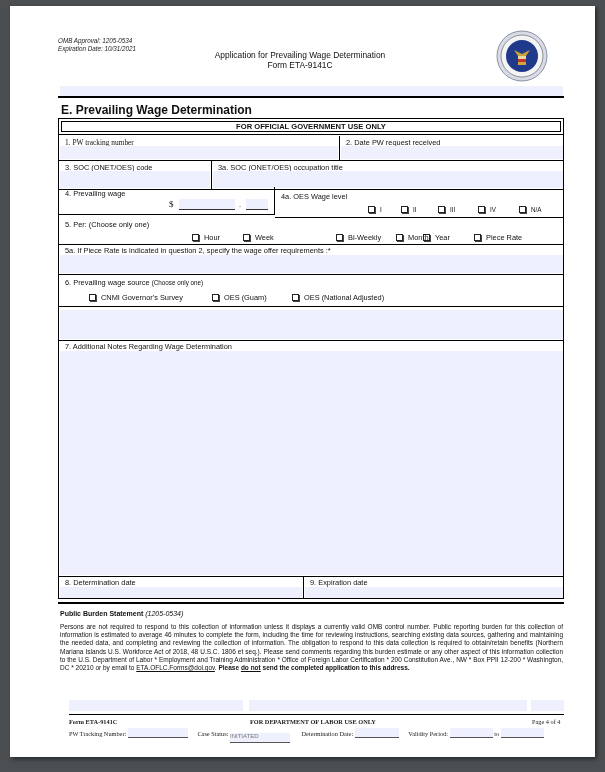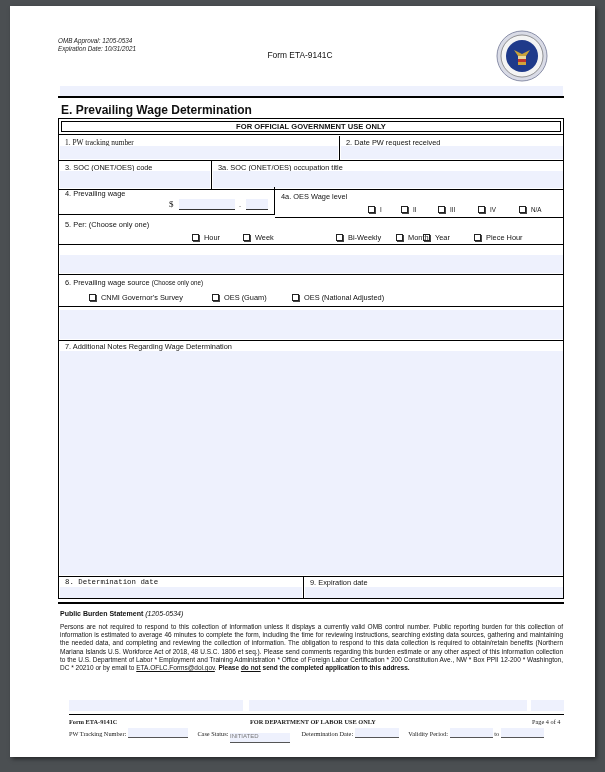--- a/index.html
+++ b/index.html
@@ -44,20 +44,21 @@
 <body>
 
 <div class="page"></div>
 
 <div class="abs omb">
   <div>OMB Approval: 1205-0534</div>
   <div>Expiration Date: 10/31/2021</div>
 </div>
 
 <div class="abs hdr">
+  <div>Application for Prevailing Wage Determination</div>
   <div>Form ETA-9141C</div>
 </div>
 
 <svg class="abs seal" viewBox="0 0 52 52">
   <circle cx="26" cy="26" r="25" fill="#d9dbe6" stroke="#8a8fa8" stroke-width="1"></circle>
   <circle cx="26" cy="26" r="21" fill="#f4f4f4" stroke="#555" stroke-width="0.6"></circle>
   <circle cx="26" cy="26" r="16" fill="#1f3a8a"></circle>
   <path d="M18 20 L26 24 L34 20 L30 26 L22 26 Z" fill="#c9a33a"></path>
   <rect x="22" y="26" width="8" height="3" fill="#e8d9a0"></rect>
   <rect x="22" y="29" width="8" height="3" fill="#c0342b"></rect>
@@ -104,44 +105,45 @@
     <span class="opt" style="left:244px;top:15px;"><span class="cb"></span><span class="small">N/A</span></span>
   </div>
 
   <div class="cell" style="left:0;top:99px;width:505px;height:27px;border-right:none;">
     <span class="lbl">5.  Per:  (Choose only one)</span>
     <span class="opt" style="left:133px;top:15px;"><span class="cb"></span><span>Hour</span></span>
     <span class="opt" style="left:184px;top:15px;"><span class="cb"></span><span>Week</span></span>
     <span class="opt" style="left:237px;top:15px;padding-left:40px;"><span class="cb"></span><span>Bi-Weekly</span></span>
     <span class="opt" style="left:306px;top:15px;margin-left:31px;"><span class="cb"></span><span>Month</span></span>
     <span class="opt" style="left:364px;top:15px;"><span class="cb"></span><span>Year</span></span>
-    <span class="opt" style="left:415px;top:15px;"><span class="cb"></span><span>Piece Hour</span></span>
+    <span class="opt" style="left:415px;top:15px;"><span class="cb"></span><span>Piece Rate</span></span>
   </div>
 
   <div class="cell" style="left:0;top:126px;width:505px;height:30px;border-right:none;">
+    <span class="lbl" style="top:1px;">5a.  If Piece Rate is indicated in question 2, specify the wage offer requirements :*</span>
     <div class="fill" style="top:10px;"></div>
   </div>
 
   <div class="cell" style="left:0;top:156px;width:505px;height:32px;border-right:none;">
     <span class="lbl" style="top:3px;"><span>6.  Prevailing wage source</span> <span class="small">(Choose only one)</span></span>
     <span class="opt" style="left:30px;top:18px;"><span class="cb"></span><span>CNMI Governor's Survey</span></span>
     <span class="opt" style="left:153px;top:18px;"><span class="cb"></span><span>OES  (Guam)</span></span>
     <span class="opt" style="left:233px;top:18px;"><span class="cb"></span><span>OES (National Adjusted)</span></span>
   </div>
 
   <div class="cell" style="left:0;top:188px;width:505px;height:34px;border-right:none;">
     <div class="fill" style="top:3px;"></div>
   </div>
 
   <div class="cell" style="left:0;top:222px;width:505px;height:236px;border-right:none;">
     <span class="lbl" style="top:1px;">7.  Additional Notes Regarding Wage Determination</span>
     <div class="fill" style="top:10px;"></div>
   </div>
 
-  <div class="cell" style="left:0;top:458px;width:245px;height:22px;border-bottom:none;font-family:Liberation Mono, monospace;">
+  <div class="cell" style="left:0;top:458px;width:245px;height:22px;border-bottom:none;">
     <span class="lbl" style="top:1px;">8.  Determination date</span>
     <div class="fill" style="top:10px;"></div>
   </div>
   <div class="cell" style="left:245px;top:458px;width:260px;height:22px;border-right:none;border-bottom:none;">
     <span class="lbl" style="top:1px;">9.  Expiration date</span>
     <div class="fill" style="top:10px;"></div>
   </div>
 </div>
 
 <div class="abs gov">FOR OFFICIAL GOVERNMENT USE ONLY</div>

